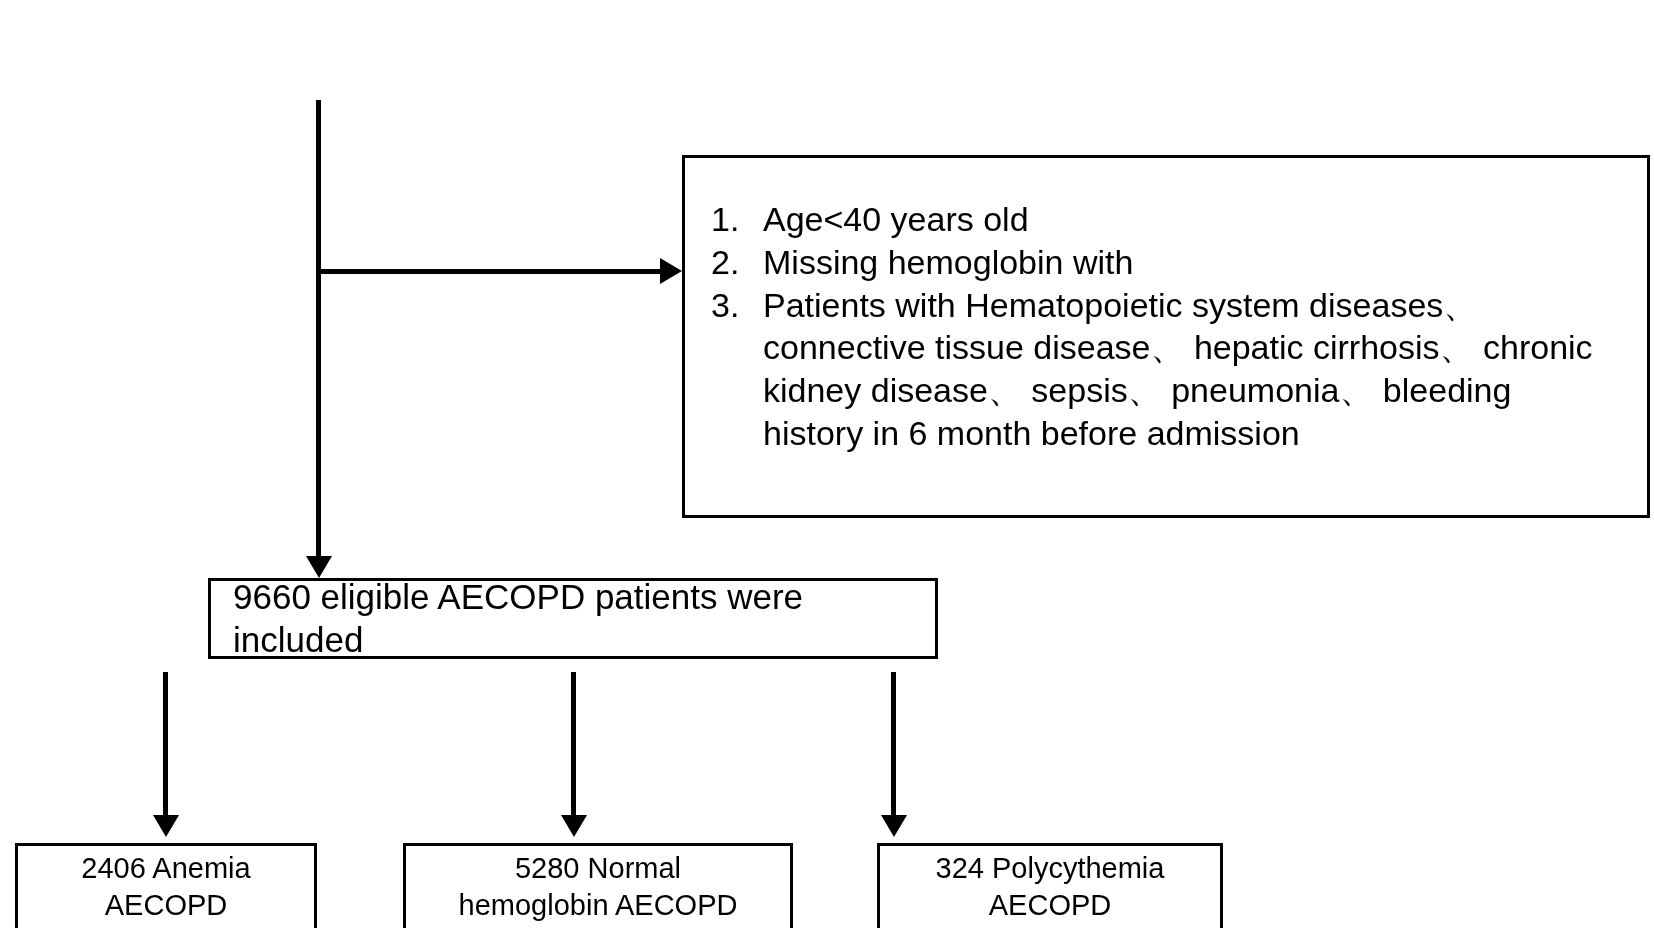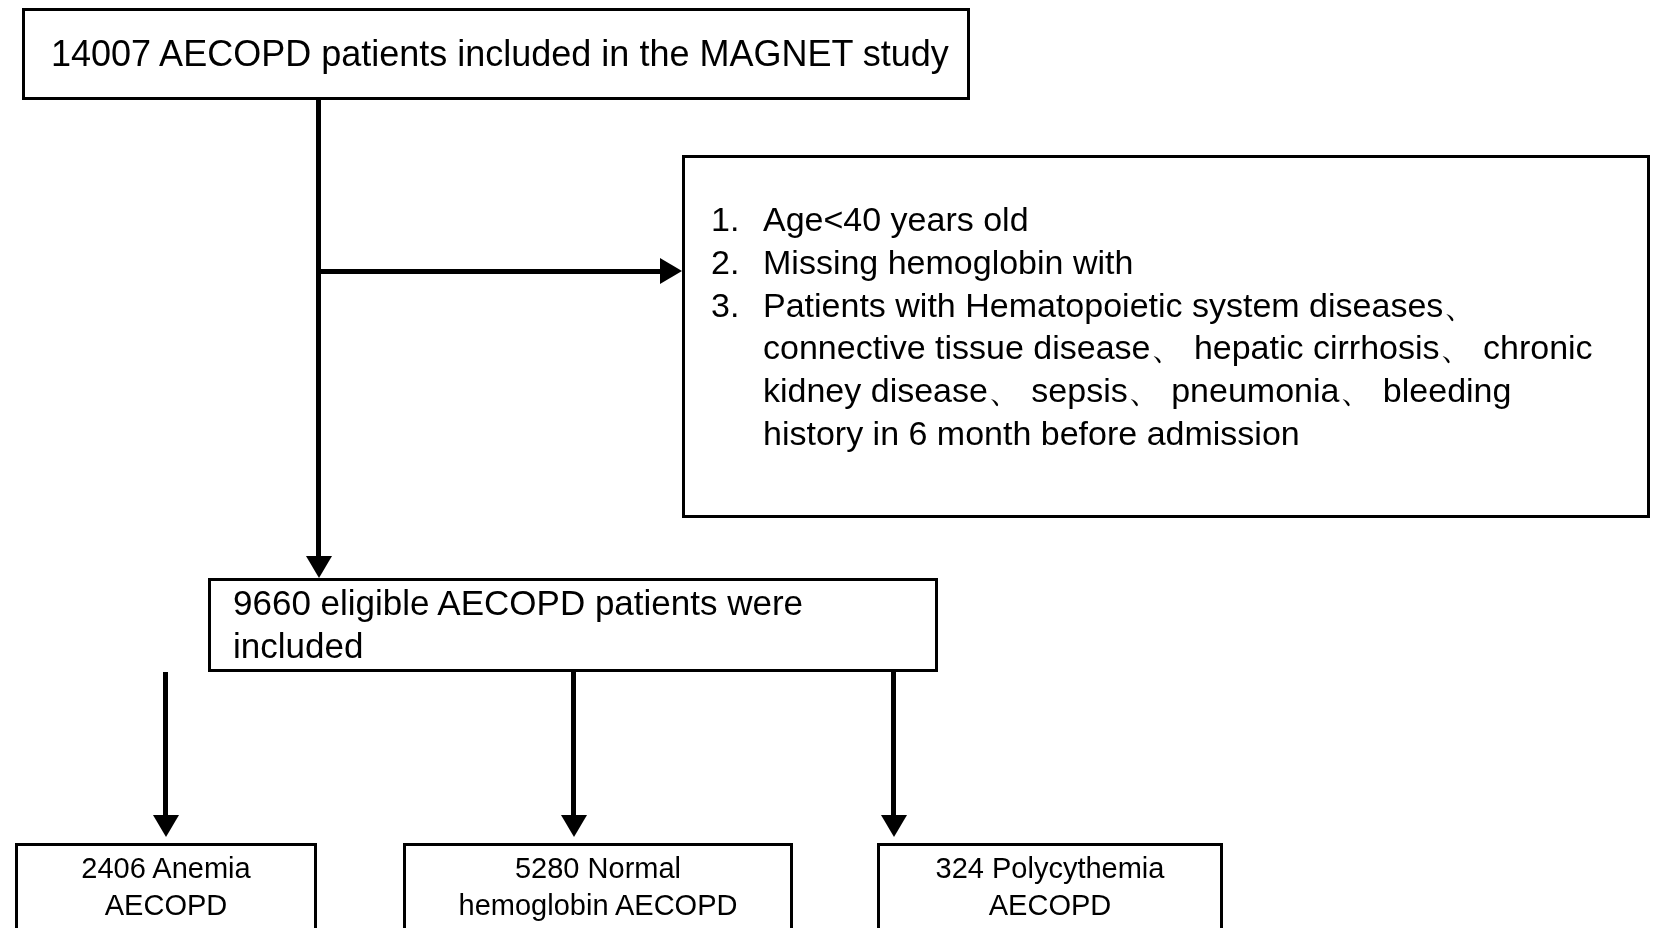--- a/index.html
+++ b/index.html
@@ -78,21 +78,21 @@
     flex: 1 1 auto;
     white-space: pre-line;
     padding-right: 28px;
   }
 
   
   #box-middle {
     left: 208px;
     top: 578px;
     width: 730px;
-    height: 94px;
+    height: 81px;
     padding-left: 22px;
   }
   #box-middle .box-text { font-size: 35px; }
 
   
   .box-bottom {
     top: 843px;
     height: 88px;
     justify-content: center;
     text-align: center;
@@ -141,23 +141,20 @@
     font-size: 35px;
     color: #000000;
     white-space: nowrap;
   }
 </style>
 </head>
 <body>
 
 <div id="canvas">
 
-  <div class="box" id="box-top">
-    <span class="box-text">14007 AECOPD patients included in the MAGNET study</span>
-  </div>
 
   <div class="vline" id="trunk-line" style="left:316px; top:100px; height:470px;"></div>
 
   <div class="hline" id="branch-line" style="left:316px; top:269px; width:348px;"></div>
   <div class="arrow-right" id="branch-arrow" style="left:660px; top:258px;"></div>
 
 
   <div class="box" id="box-exclusion">
     <ol id="excl-list">
       <li>

